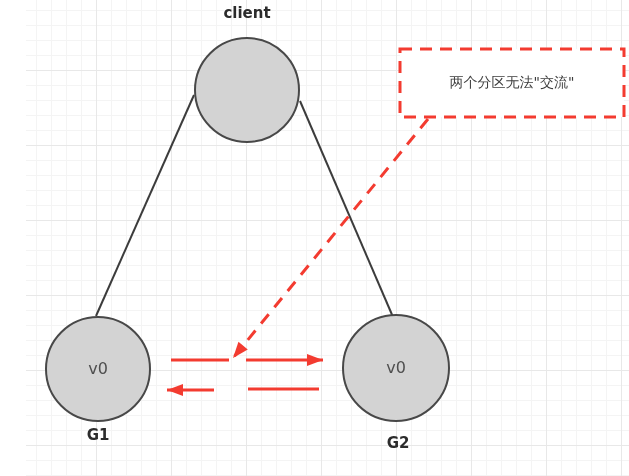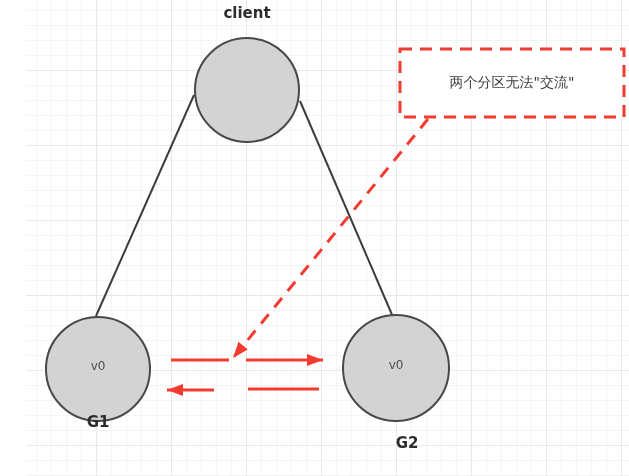--- a/index.html
+++ b/index.html
@@ -58,21 +58,21 @@
     position: absolute;
     text-align: center;
     white-space: nowrap;
   }
   .node-title {
     font-size: 15px;
     font-weight: bold;
     color: #2c2c2c;
   }
   .node-value {
-    font-size: 12px;
+    font-size: 16px;
     color: #4f4f4f;
   }
   .callout-text {
     position: absolute;
     left: 374px;
     top: 49px;
     width: 224px;
     height: 68px;
     display: flex;
     align-items: center;
@@ -118,20 +118,20 @@
 
     <line class="red-dashed" x1="402" y1="119" x2="207" y2="358" marker-end="url(#ah)"></line>
   </svg>
 
   <div class="txt node-title" style="left:151px; top:4px; width:140px;">client</div>
 
   <div class="txt node-value" style="left:22px; top:359px; width:100px;">v0</div>
 
   <div class="txt node-value" style="left:320px; top:358px; width:100px;">v0</div>
 
-  <div class="txt node-title" style="left:22px; top:413px; width:100px;">G1</div>
+  <div class="txt node-title" style="left:22px; top:426px; width:100px;">G1</div>
 
-  <div class="txt node-title" style="left:331px; top:434px; width:100px;">G2</div>
+  <div class="txt node-title" style="left:322px; top:434px; width:100px;">G2</div>
 
   <div class="callout-text">两个分区无法"交流"</div>
 
 
 </div>
 
 </body></html>

